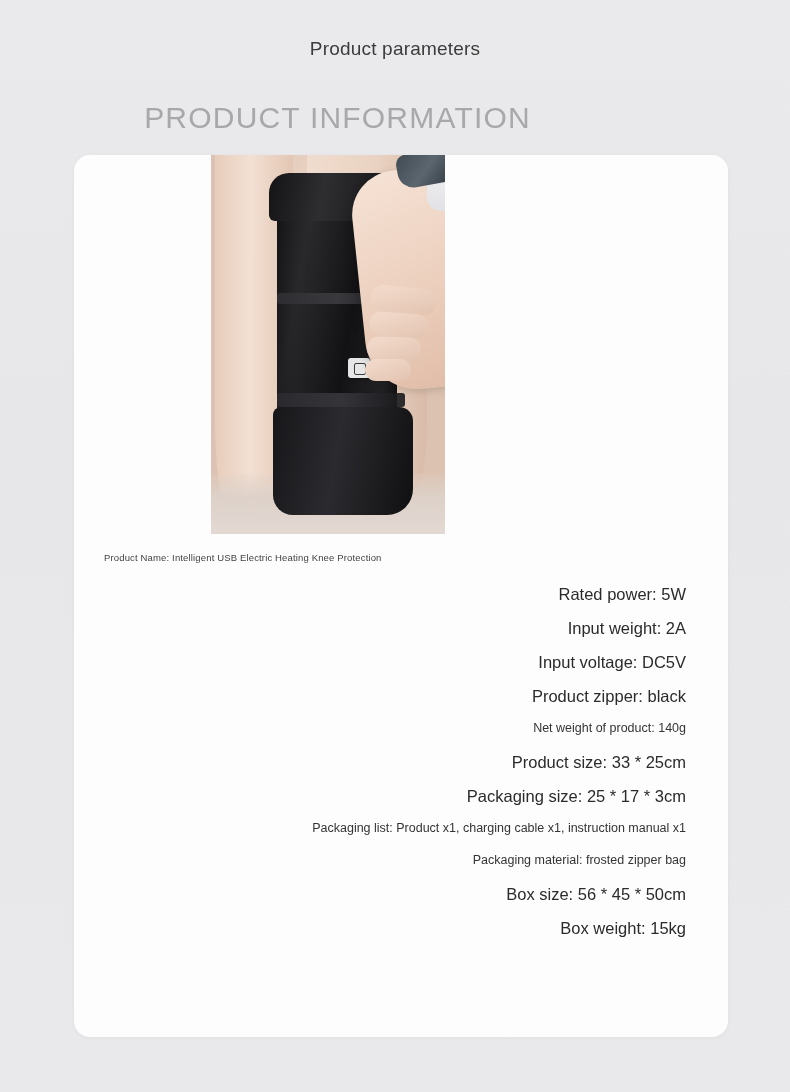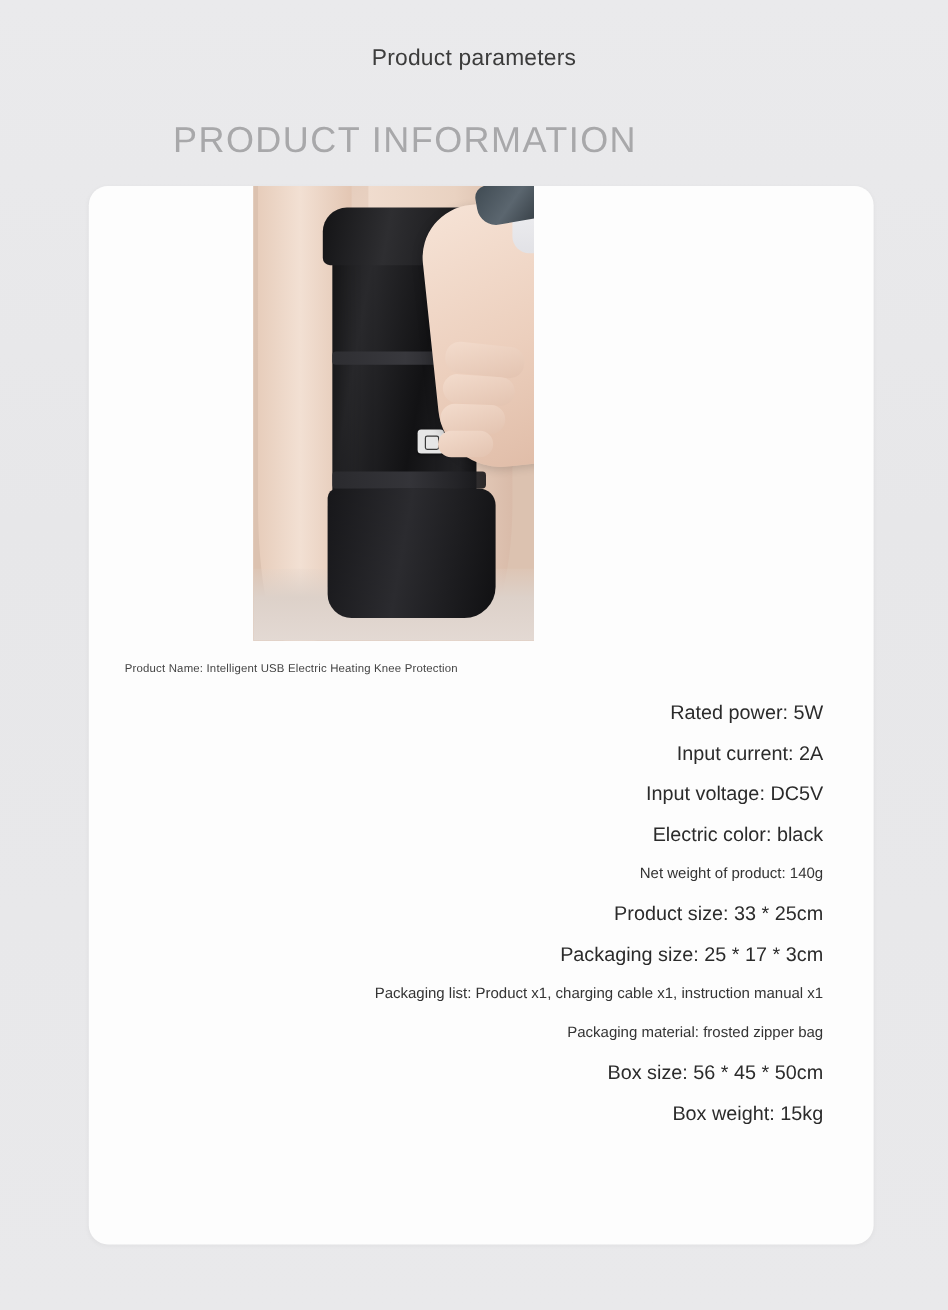--- a/index.html
+++ b/index.html
@@ -249,23 +249,23 @@
       <div class="finger f2"></div>
       <div class="finger f3"></div>
       <div class="finger f4"></div>
       <div class="wrist"></div>
       <div class="sleeve"></div>
     </div>
 
     <div class="specs">
       <div class="name-row">Product Name: Intelligent USB Electric Heating Knee Protection</div>
       <div class="spec-row big">Rated power: 5W</div>
-      <div class="spec-row big">Input current: 2A</div>
+      <div class="spec-row big">Input weight: 2A</div>
       <div class="spec-row big">Input voltage: DC5V</div>
-      <div class="spec-row big">Electric color: black</div>
+      <div class="spec-row big">Product zipper: black</div>
       <div class="spec-row med">Net weight of product: 140g</div>
       <div class="spec-row big">Product size: 33 * 25cm</div>
       <div class="spec-row big">Packaging size: 25 * 17 * 3cm</div>
       <div class="spec-row med">Packaging list: Product x1, charging cable x1, instruction manual x1</div>
       <div class="spec-row med">Packaging material: frosted zipper bag</div>
       <div class="spec-row big">Box size: 56 * 45 * 50cm</div>
       <div class="spec-row big">Box weight: 15kg</div>
     </div>
 
   </div>

